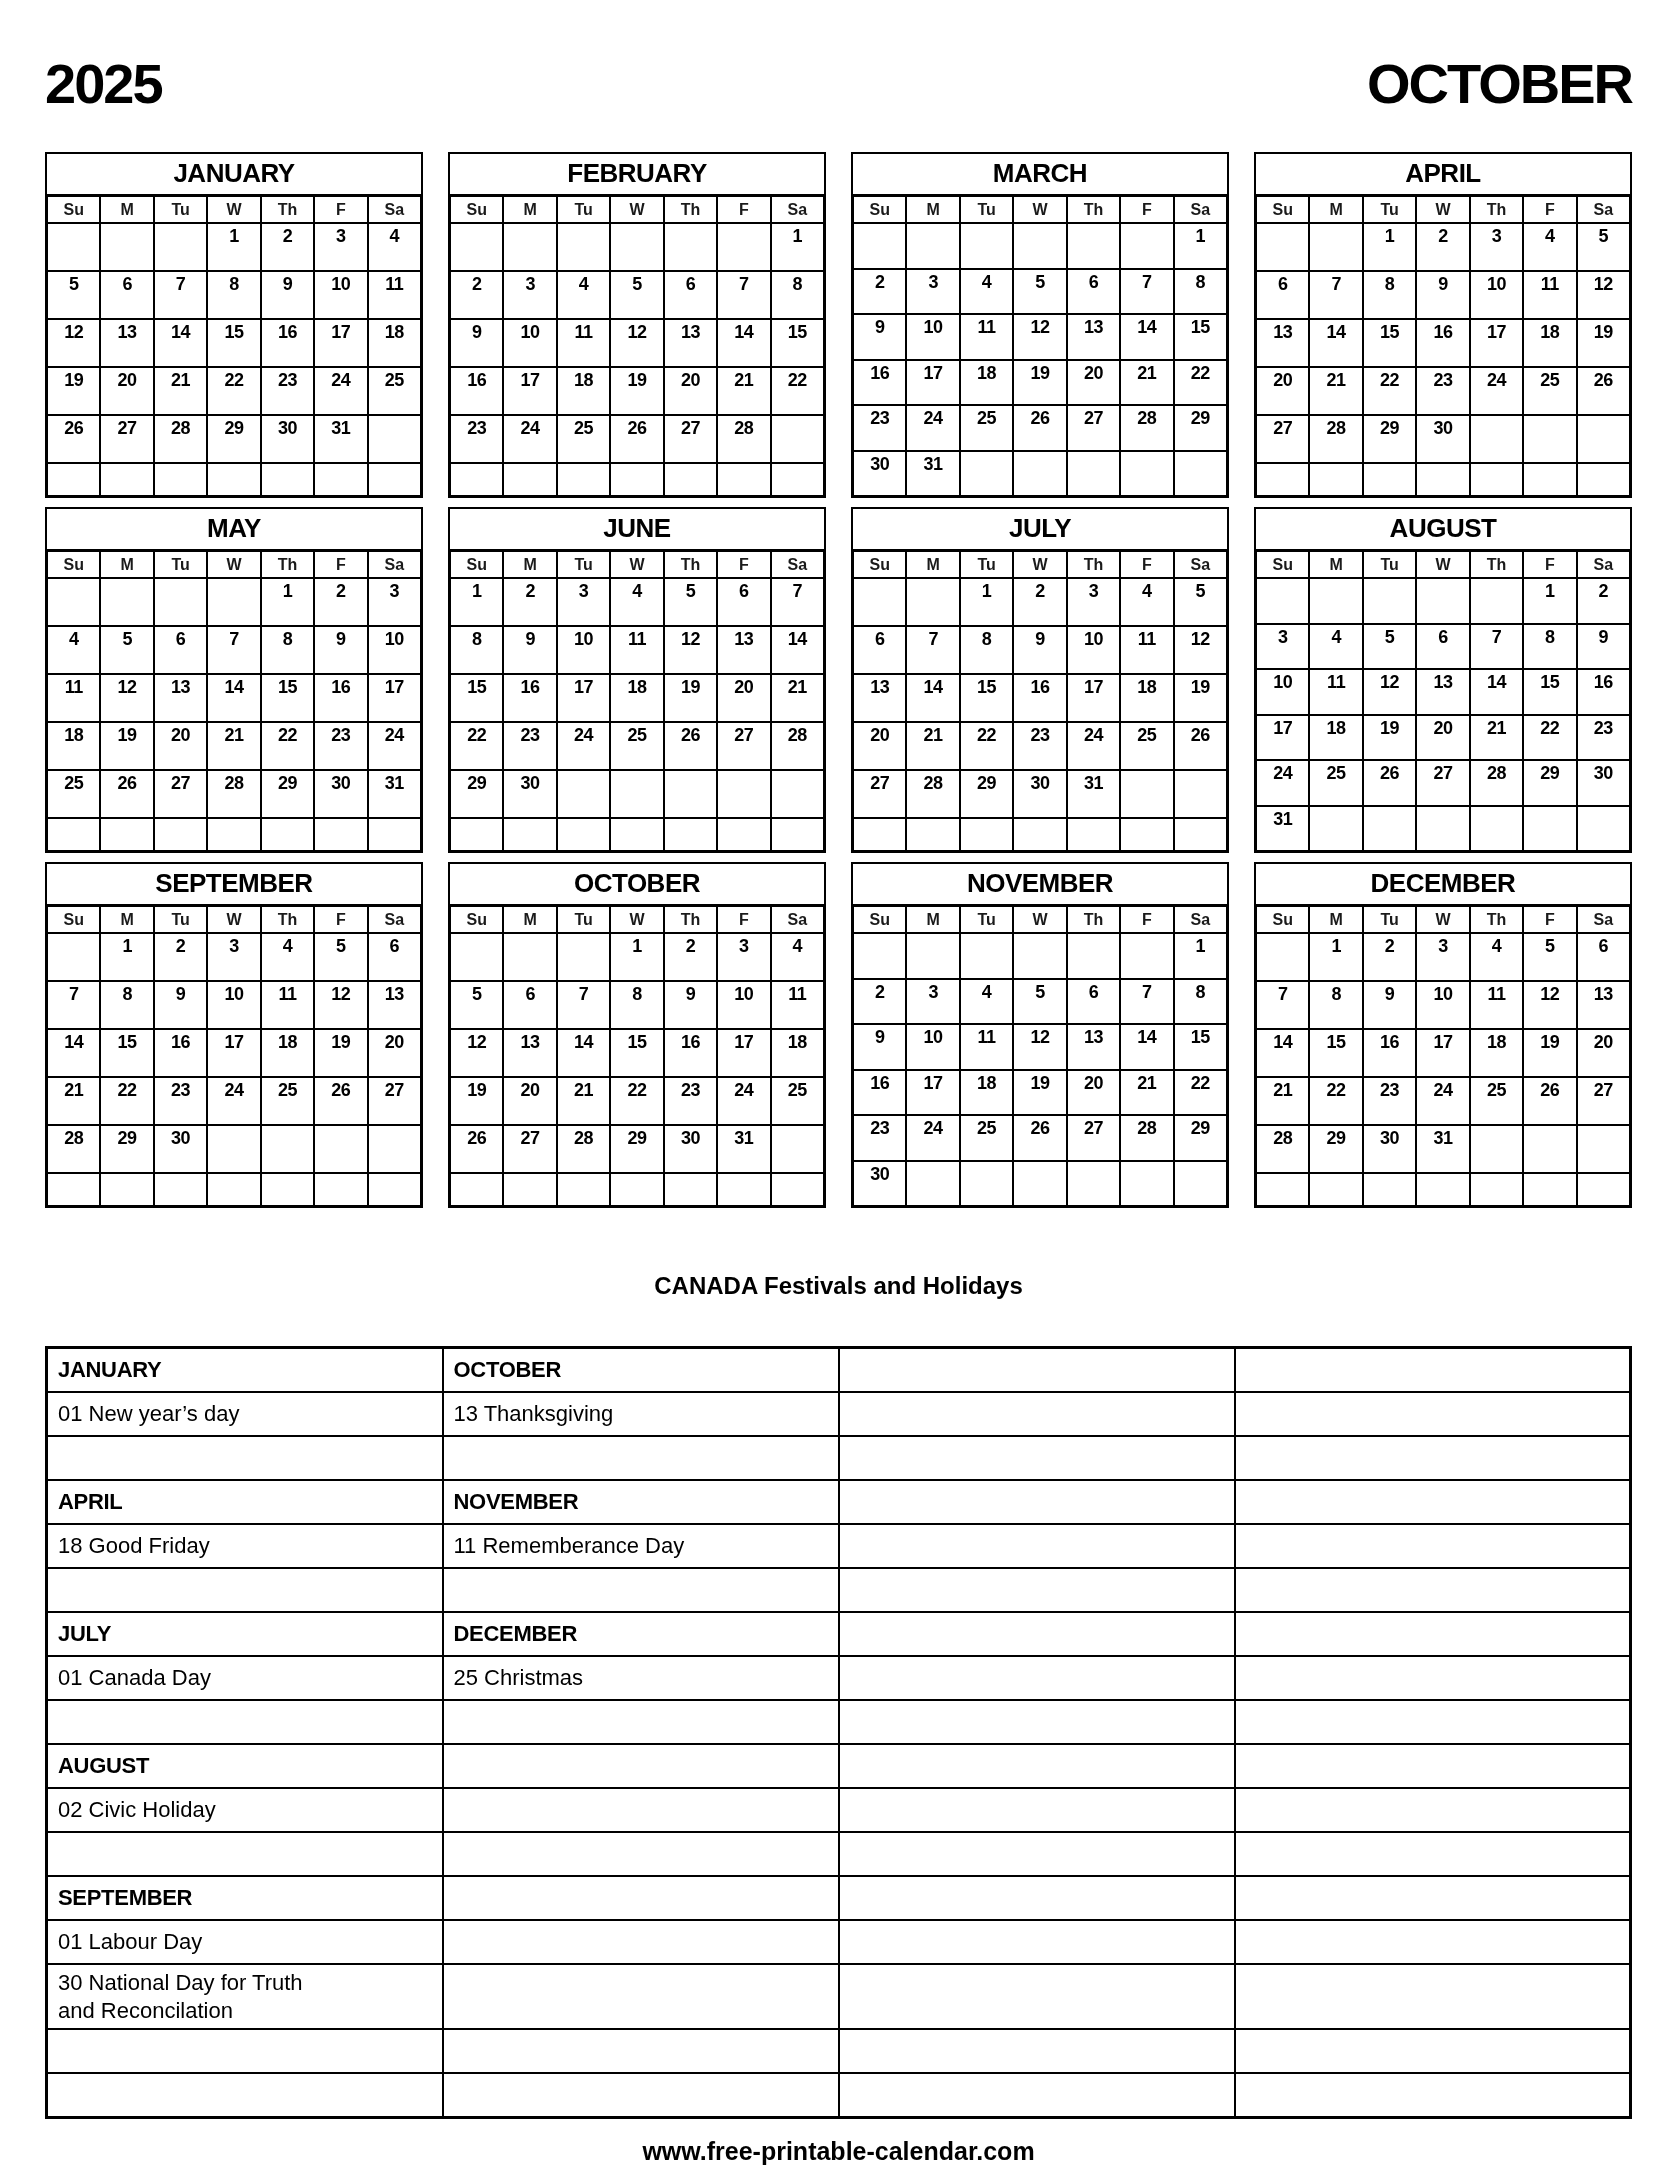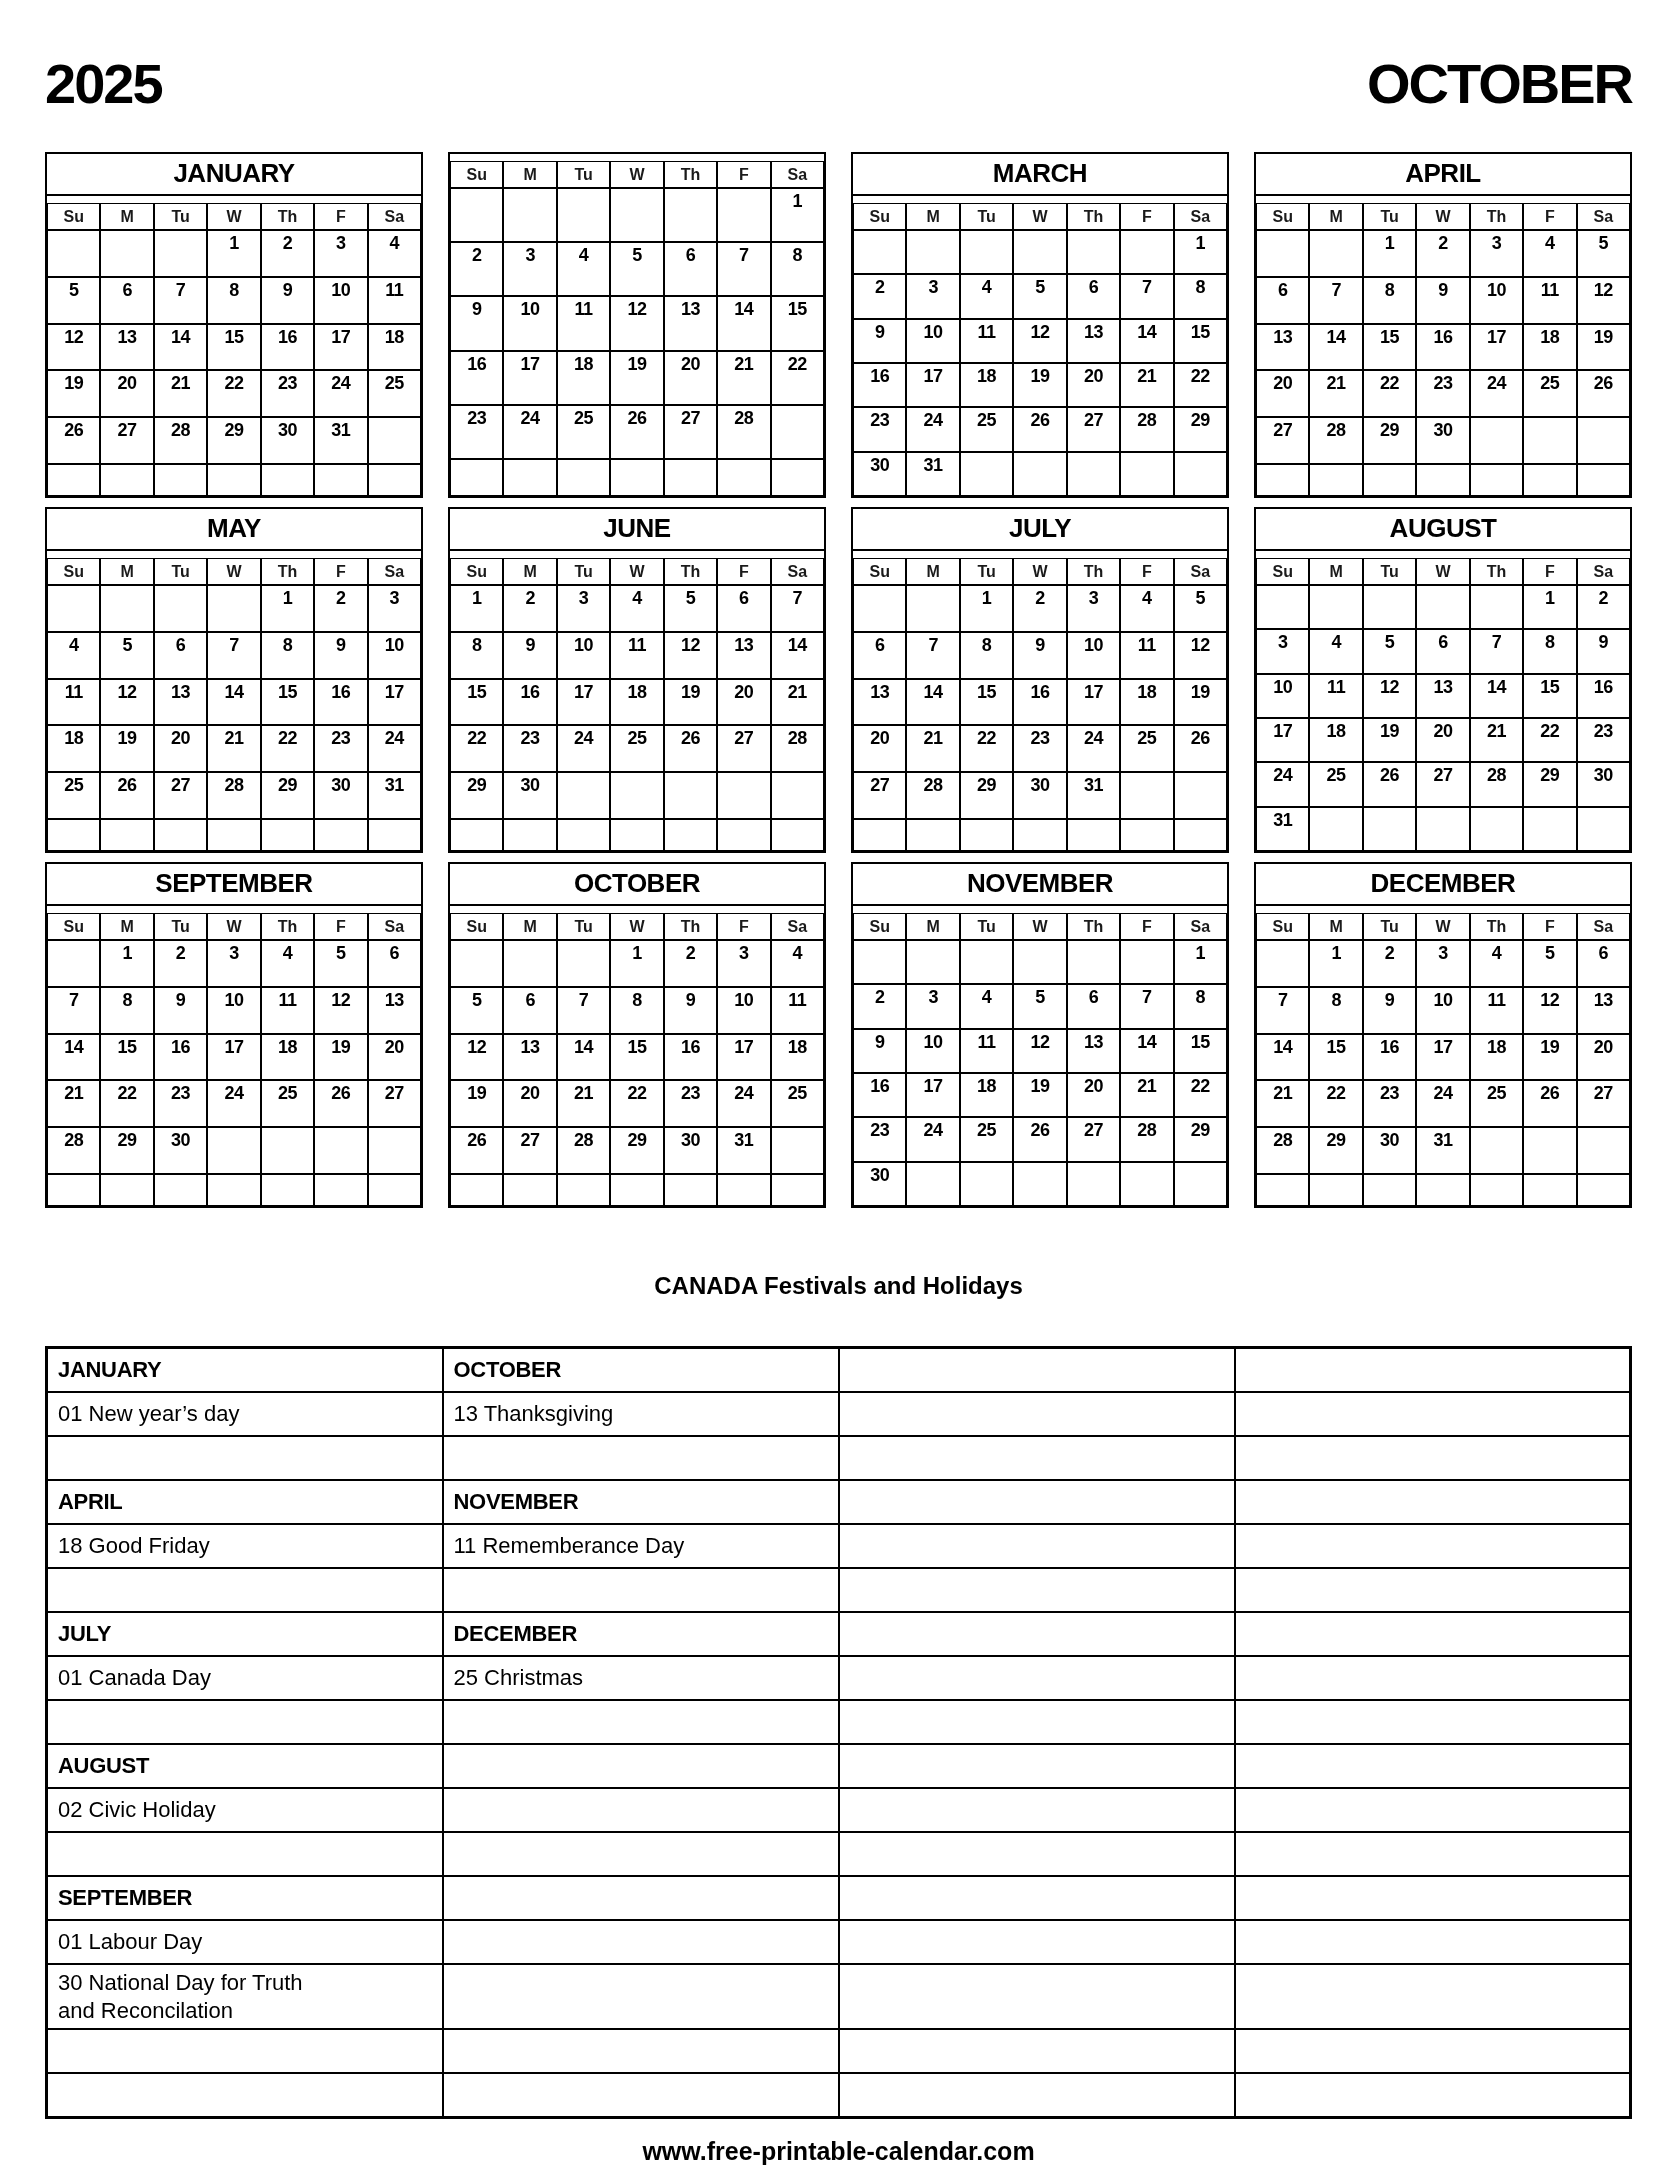--- a/index.html
+++ b/index.html
@@ -19,21 +19,21 @@
   .months {
     display: grid; grid-template-columns: repeat(4, 1fr);
     column-gap: 25px; row-gap: 9px; grid-auto-rows: 346px;
     margin-top: 40px;
   }
   .month { border: 2px solid #000; display: flex; flex-direction: column; background: #fff; }
   .month-title {
     border-bottom: 2px solid #000; text-align: center; font-weight: bold;
     font-size: 26px; letter-spacing: -0.5px; padding: 4px 0 5px;
   }
-  .day-headers { display: grid; grid-template-columns: repeat(7, 1fr); margin-top: 7px; }
+  .day-headers { display: grid; grid-template-columns: repeat(7, 1fr); }
   .dh-cell {
     border: 1px solid #000; text-align: center; font-weight: bold;
     font-size: 16px; padding: 4px 0 3px; color: #1a1a1a;
   }
   .weeks { flex: 1; display: grid; grid-template-rows: repeat(6, 1fr); }
   .weeks.short-last { grid-template-rows: repeat(5, 1fr) 0.68fr; }
   .week { display: grid; grid-template-columns: repeat(7, 1fr); }
   .day-cell {
     border: 1px solid #000; text-align: center; font-weight: bold;
     font-size: 18px; padding-top: 2px; letter-spacing: -0.5px;
@@ -127,20 +127,21 @@
             <div class="day-cell"></div>
             <div class="day-cell"></div>
             <div class="day-cell"></div>
             <div class="day-cell"></div>
             <div class="day-cell"></div>
             <div class="day-cell"></div>
           </div>
         </div>
       </div>
       <div class="month">
+        <div class="month-title">FEBRUARY</div>
         <div class="day-headers">
           <div class="dh-cell">Su</div>
           <div class="dh-cell">M</div>
           <div class="dh-cell">Tu</div>
           <div class="dh-cell">W</div>
           <div class="dh-cell">Th</div>
           <div class="dh-cell">F</div>
           <div class="dh-cell">Sa</div>
         </div>
         <div class="weeks short-last">

